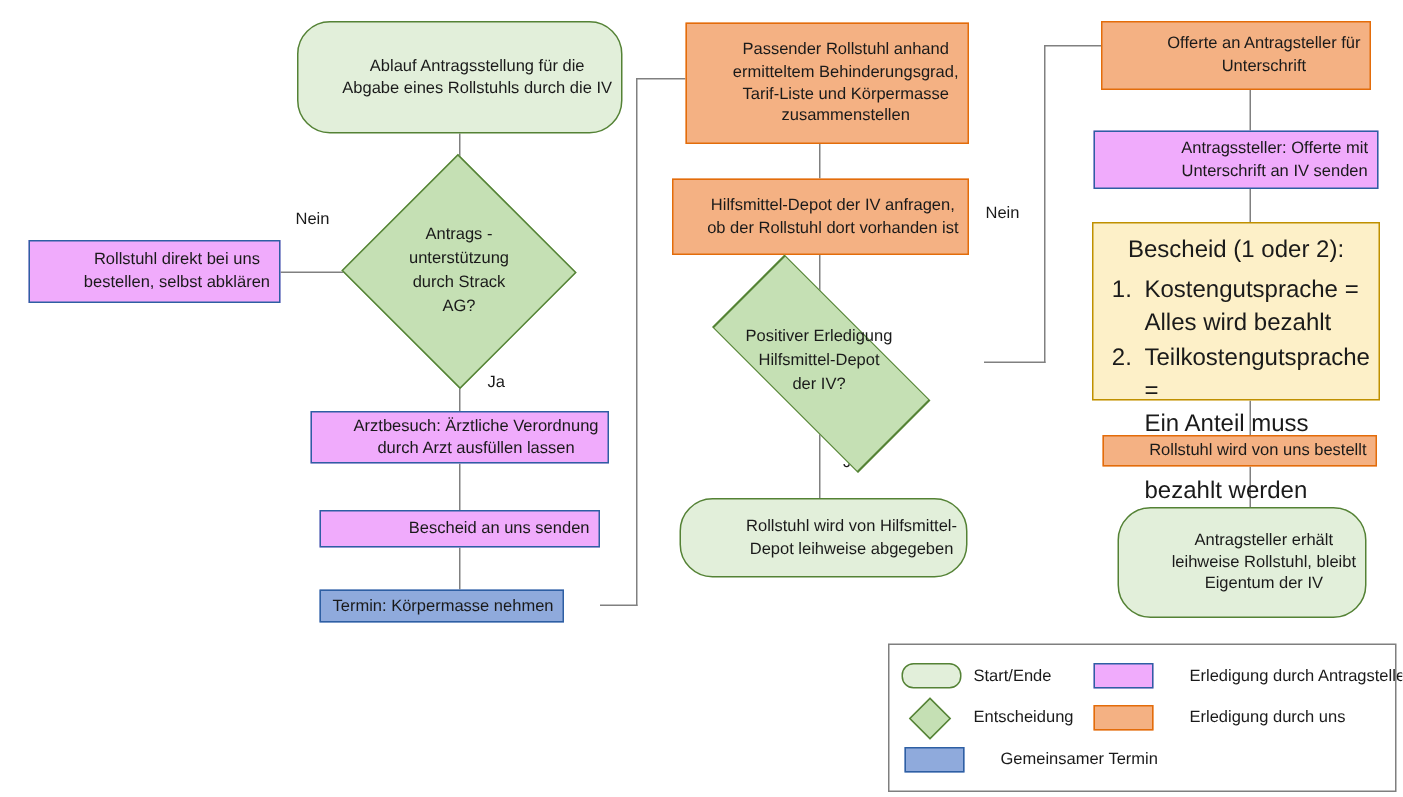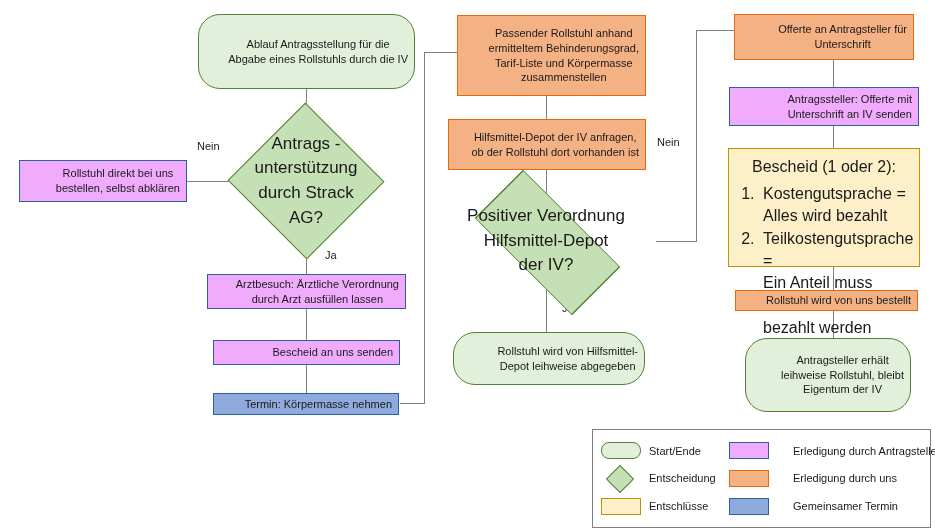--- a/index.html
+++ b/index.html
@@ -69,21 +69,21 @@
     border: 1.6px solid #548235;
     transform: rotate(45deg);
   }
   .decision .dlabel {
     position: absolute;
     inset: 0;
     display: flex;
     align-items: center;
     justify-content: center;
     text-align: center;
-    font-size: 17px;
+    font-size: 11px;
     line-height: 1.45;
     color: #1a1a1a;
     white-space: pre-line;
   }
 
   
   .line {
     position: absolute;
     background: #808080;
   }
@@ -230,39 +230,39 @@
 
   <div class="node proc-blue-light" style="left:207px; top:274px; width:199px; height:35px;">
     <span class="txt">Arztbesuch: Ärztliche Verordnung
 durch Arzt ausfüllen lassen</span>
   </div>
 
   <div class="node proc-blue-light" style="left:213px; top:340px; width:187px; height:25px;">
     <span class="txt">Bescheid an uns senden</span>
   </div>
 
-  <div class="node proc-blue-dark" style="left:213px; top:393px; width:186px; height:22px;">
+  <div class="node proc-blue-dark" style="left:213px; top:393px; width:163px; height:22px;">
     <span class="txt">Termin: Körpermasse nehmen</span>
   </div>
 
   <div class="node proc-orange" style="left:457px; top:15px; width:189px; height:81px;">
     <span class="txt">Passender Rollstuhl anhand
 ermitteltem Behinderungsgrad,
 Tarif-Liste und Körpermasse
 zusammenstellen</span>
   </div>
 
   <div class="node proc-orange" style="left:448px; top:119px; width:198px; height:51px;">
     <span class="txt">Hilfsmittel-Depot der IV anfragen,
 ob der Rollstuhl dort vorhanden ist</span>
   </div>
 
   <div class="decision" style="left:451px; top:194px; width:190px; height:94px;">
     <div class="dia" style="left:50%; top:50%; width:97px; height:97px; margin-left:-48.5px; margin-top:-48.5px; transform:rotate(45deg) scaleX(1.39) scaleY(0.69);"></div>
-    <div class="dlabel">Positiver Verordnung
+    <div class="dlabel">Positiver Erledigung
 Hilfsmittel-Depot
 der IV?</div>
   </div>
 
   <div class="node terminator" style="left:453px; top:332px; width:192px; height:53px;">
     <span class="txt">Rollstuhl wird von Hilfsmittel-
 Depot leihweise abgegeben</span>
   </div>
 
   <div class="node proc-orange" style="left:734px; top:14px; width:180px; height:46px;">
@@ -313,24 +313,20 @@
         <div class="sw-diamond"></div>
       </div>
       <span class="lg-label">Entscheidung</span>
     </div>
 
     <div class="lg-item right-col">
       <div class="sw proc-orange"></div>
       <span class="lg-label">Erledigung durch uns</span>
     </div>
 
-    <div class="lg-item">
-      <div class="sw doc-yellow"></div>
-      <span class="lg-label">Entschlüsse</span>
-    </div>
 
     <div class="lg-item right-col">
       <div class="sw proc-blue-dark"></div>
       <span class="lg-label">Gemeinsamer Termin</span>
     </div>
 
   </div>
 
 </div>
 

